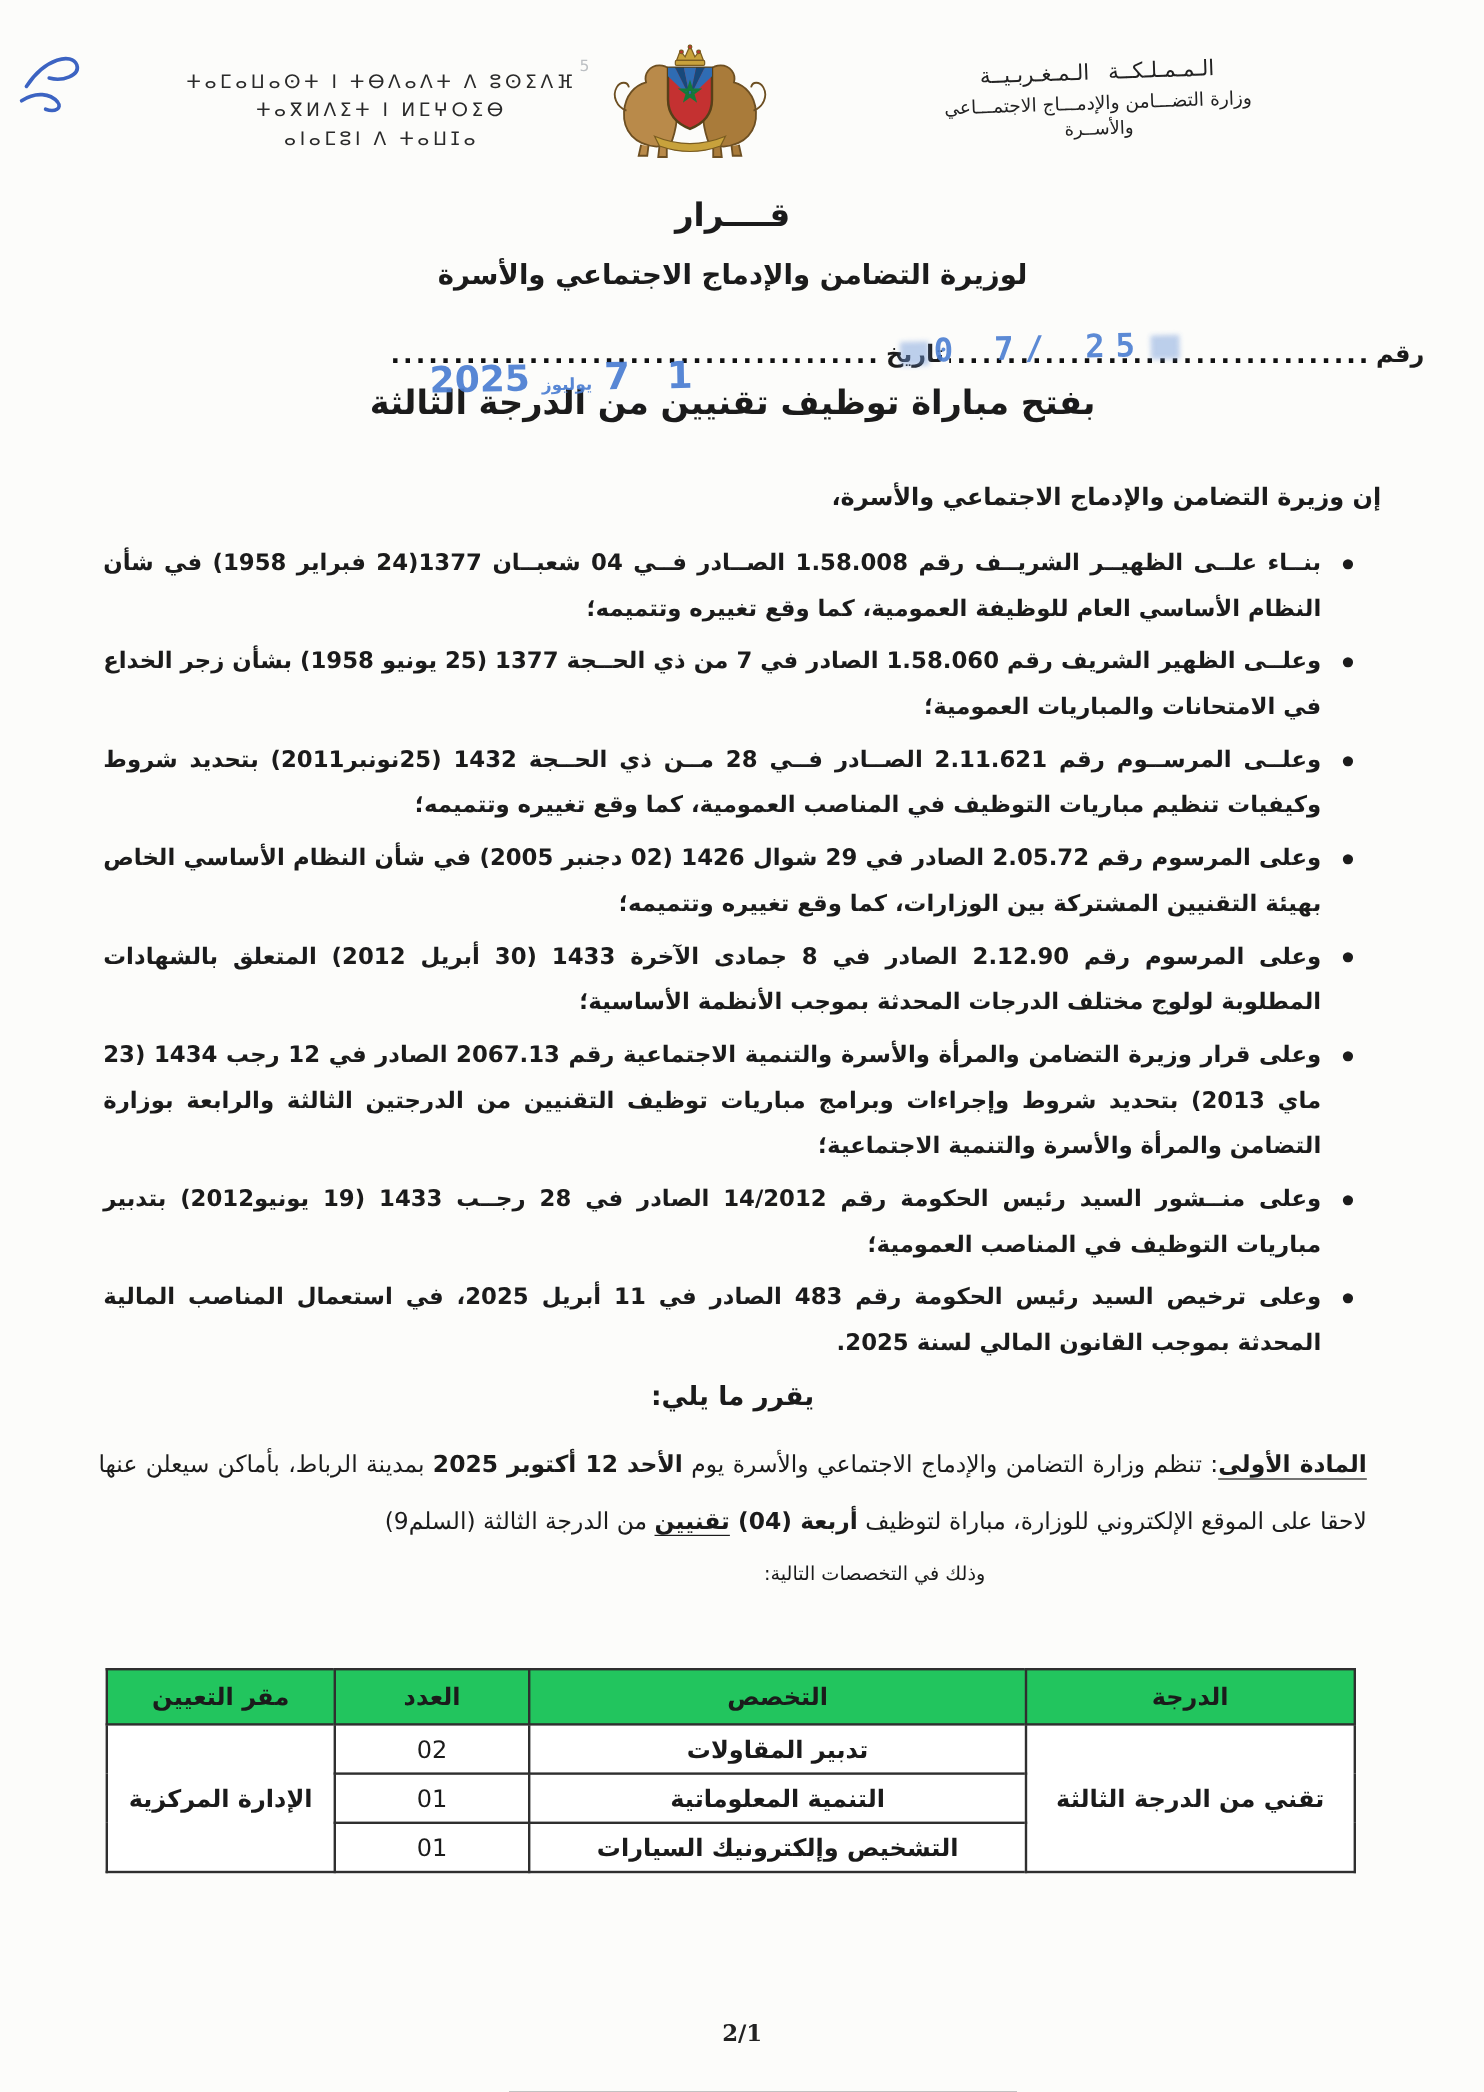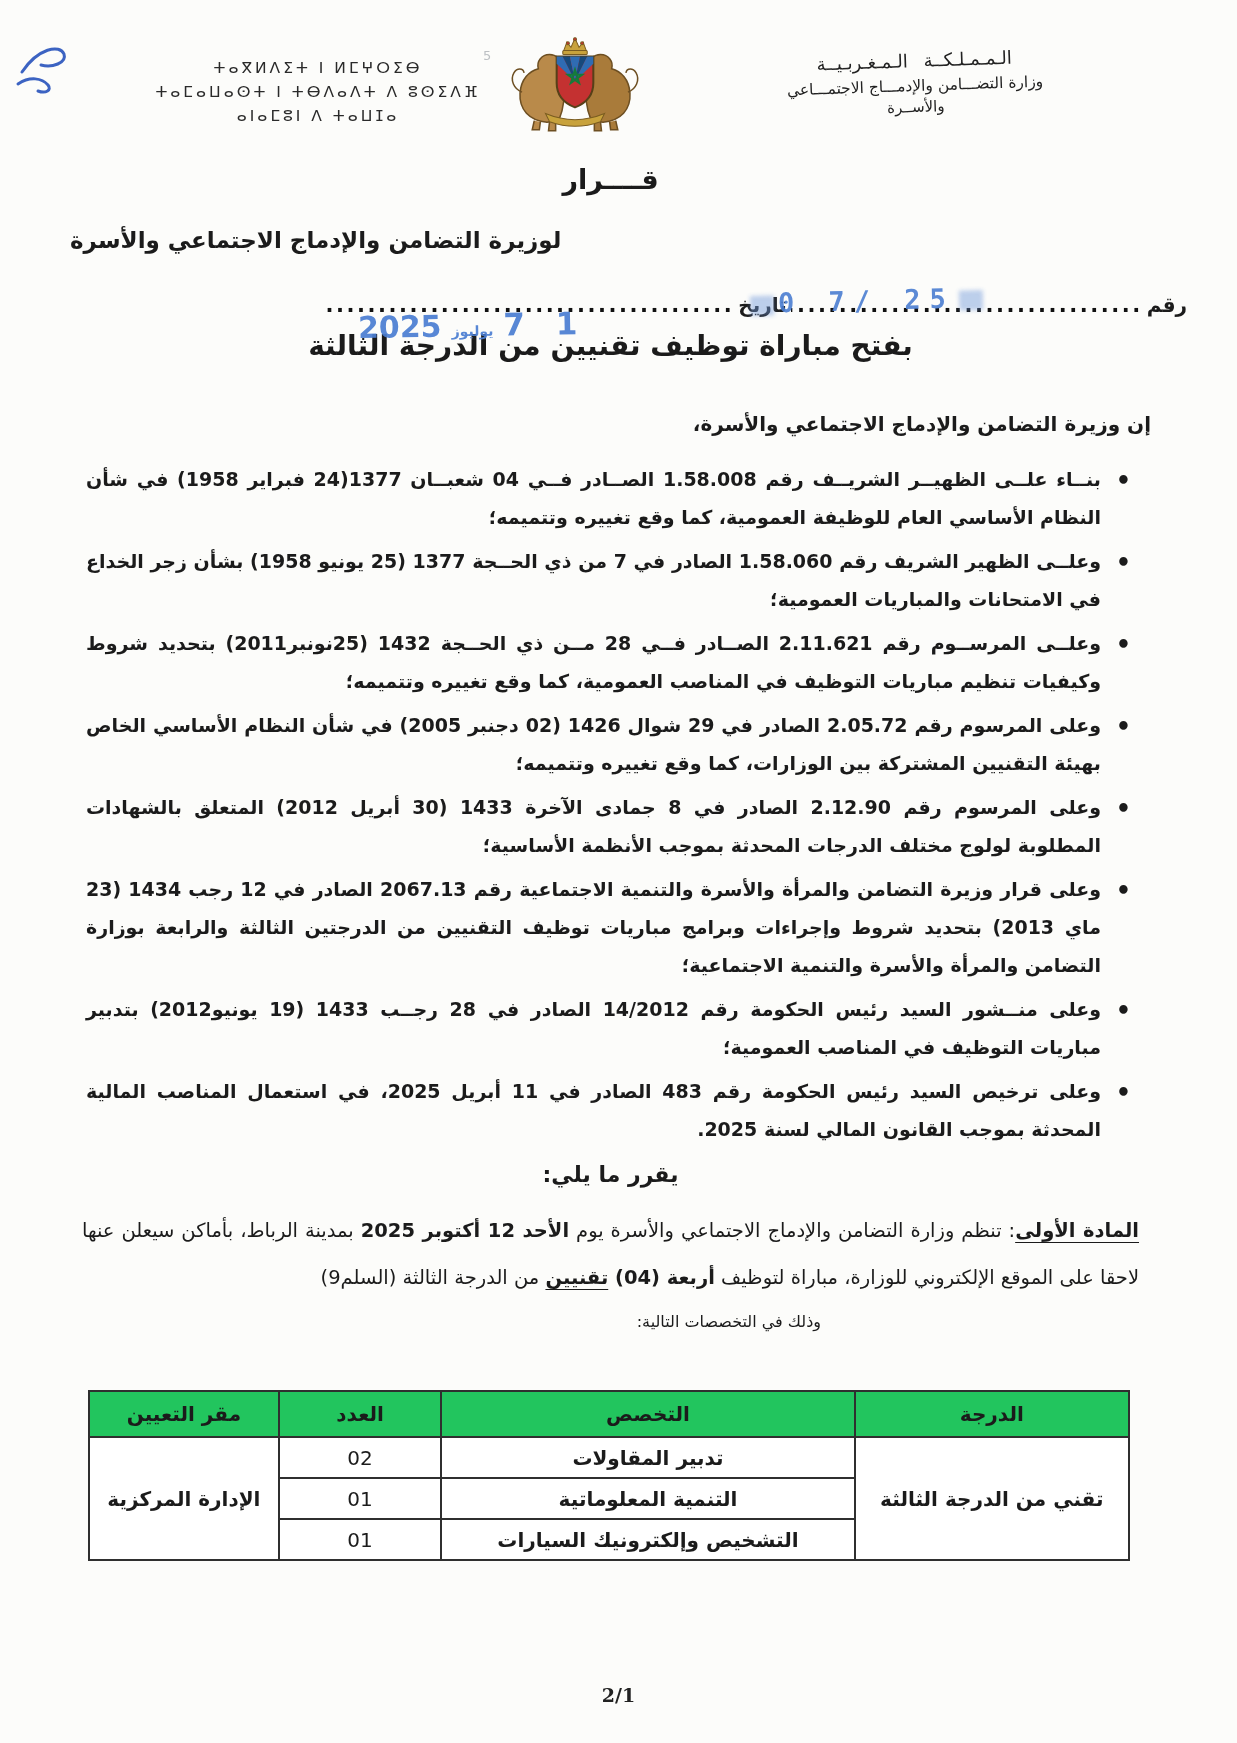--- a/index.html
+++ b/index.html
@@ -28,21 +28,21 @@
   }
   .ar-header .l1{font-size:18px;letter-spacing:1px;word-spacing:10px;margin-bottom:6px;}
   .ar-header .l2{font-size:15.5px;margin-bottom:3px;}
   .ar-header .l3{font-size:15px;}
   
   .content{
     position:absolute;top:160px;left:70px;right:86px;
     direction:rtl;
   }
   .main-title{margin:4px 0 0;text-align:center;font-size:27px;font-weight:bold;}
-  .subtitle{margin:32px 0 0;text-align:left;font-size:23px;font-weight:bold;}
+  .subtitle{margin:22px 0 0;text-align:center;font-size:23px;font-weight:bold;}
   .num-line{
     position:relative;margin:40px -40px 0 -20px;
     display:flex;direction:rtl;align-items:center;
     font-size:20px;font-weight:bold;white-space:nowrap;
   }
   .num-line .dots{
     overflow:hidden;display:inline-block;
     font-size:21px;letter-spacing:2.5px;font-weight:bold;color:#111;
   }
   .dots-a{width:352px;}
@@ -116,22 +116,22 @@
 </head>
 <body>
 
 <div class="page">
 
   <svg class="paraph" viewBox="0 0 72 72">
     <path d="M14,34 C30,10 52,6 56,16 C59,25 44,30 33,27 M10,46 C22,38 34,40 40,47 C44,52 38,56 30,53" fill="none" stroke="#3c63c2" stroke-width="3" stroke-linecap="round"></path>
   </svg>
 
   <div class="tifinagh">
+    <div>ⵜⴰⵎⴰⵡⴰⵙⵜ ⵏ ⵜⴱⴷⴰⴷⵜ ⴷ ⵓⵙⵉⴷⴼ</div>
     <div>ⵜⴰⴳⵍⴷⵉⵜ ⵏ ⵍⵎⵖⵔⵉⴱ</div>
-    <div>ⵜⴰⵎⴰⵡⴰⵙⵜ ⵏ ⵜⴱⴷⴰⴷⵜ ⴷ ⵓⵙⵉⴷⴼ</div>
     <div>ⴰⵏⴰⵎⵓⵏ ⴷ ⵜⴰⵡⵊⴰ</div>
   </div>
 
   <div class="artifact5">5</div>
 
   <svg class="emblem" viewBox="0 0 300 220">
 
     <g stroke="#6d4f22" stroke-width="3" fill="#b98a4a">
       <path d="M95,185 C60,182 40,160 42,128 C44,100 60,85 78,80 C74,66 84,52 100,52 C114,52 122,62 124,74 L128,95 C132,130 128,158 118,182 Z"></path>
       <path d="M46,126 C30,120 22,102 30,88 C36,78 48,78 50,88" fill="none"></path>

